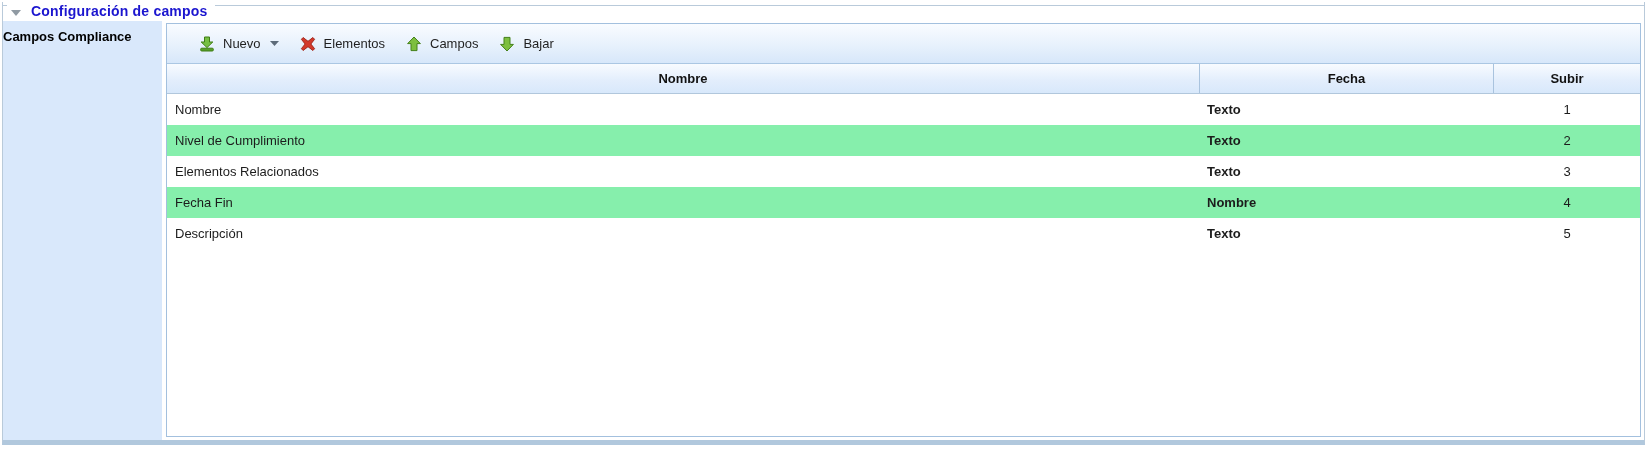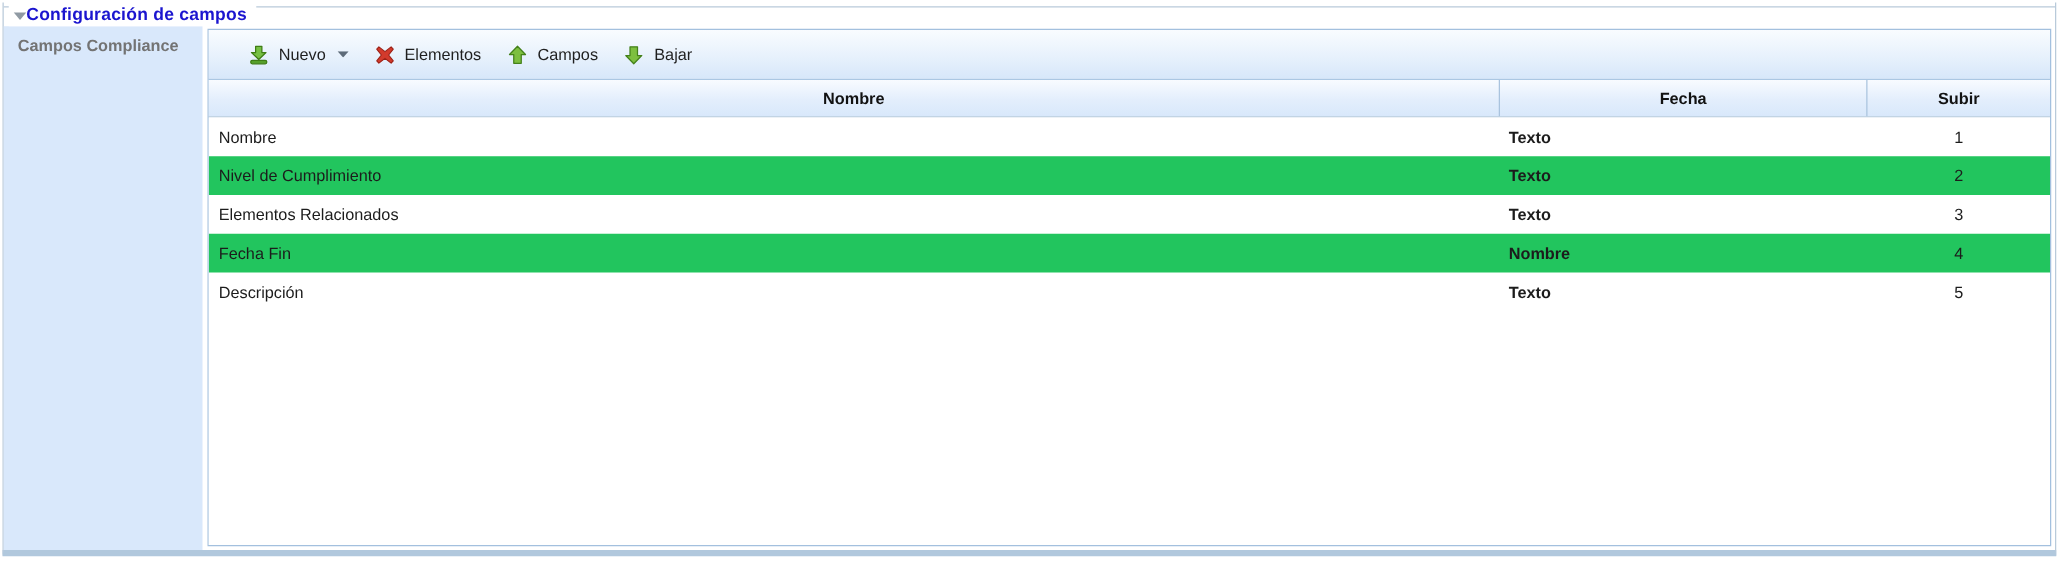--- a/index.html
+++ b/index.html
@@ -20,36 +20,36 @@
   .fieldset::before { 
     content:""; position:absolute; left:0; right:0; top:3px; height:1px;
     background:#b9cada;
   }
   .legend {
     position:relative; z-index:2; height:19px;
     display:flex; align-items:flex-start;
   }
   .legend-inner {
     background:#ffffff; display:flex; align-items:center;
-    margin-left:4px; padding:0 7px 0 4px; height:19px; gap:0;
+    margin-left:4px; padding:0 7px 0 4px; height:19px; gap:10px;
   }
   .tri-down {
     width:0; height:0;
     border-left:5px solid transparent; border-right:5px solid transparent;
     border-top:6px solid #909aa3; margin-top:2px; cursor:pointer;
   }
   .legend-title {
     font-size:14px; font-weight:bold; color:#1b15cf; letter-spacing:0.2px;
     white-space:nowrap; line-height:19px;
   }
   .form-body { display:flex; height:419px; }
   .label-col {
     width:159px; background:#d9e8fb; flex:none;
-    font-size:13px; font-weight:bold; color:#737373;
-    text-align:center; padding:8px 8px 0 0;
+    font-size:13px; font-weight:bold; color:#000000;
+    text-align:left; padding:8px 8px 0 0;
   }
   .grid-panel {
     flex:1; margin:2px 3px 3px 4px;
     border:1px solid #a3c0de; background:#ffffff;
     display:flex; flex-direction:column;
   }
   
   .toolbar {
     height:40px; flex:none;
     background:linear-gradient(to bottom,#f9fcff 0%,#e7f1fc 55%,#d7e7fa 100%);
@@ -77,21 +77,21 @@
   .hcell:last-child { border-right:none; }
   .c-nombre { flex:1 1 auto; min-width:0; }
   .c-tipo   { width:294px; flex:none; }
   .c-orden  { width:146px; flex:none; }
   
   .grid-body { flex:1; background:#ffffff; overflow:hidden; }
   .grow {
     display:flex; height:31px; align-items:stretch;
     font-size:13px; color:#1c1c1c; cursor:pointer;
   }
-  .grow.alt { background:#22c55e;justify-content:space-between; }
+  .grow.alt { background:#86efac;justify-content:space-between; }
   .cell { display:flex; align-items:center; }
   .cell.c-nombre { padding-left:8px; }
   .cell.c-tipo   { padding-left:7px;font-weight:bold; }
   .cell.c-orden  { justify-content:center; }
 </style>
 </head>
 <body>
 
 <div class="fieldset">
   <div class="legend">

